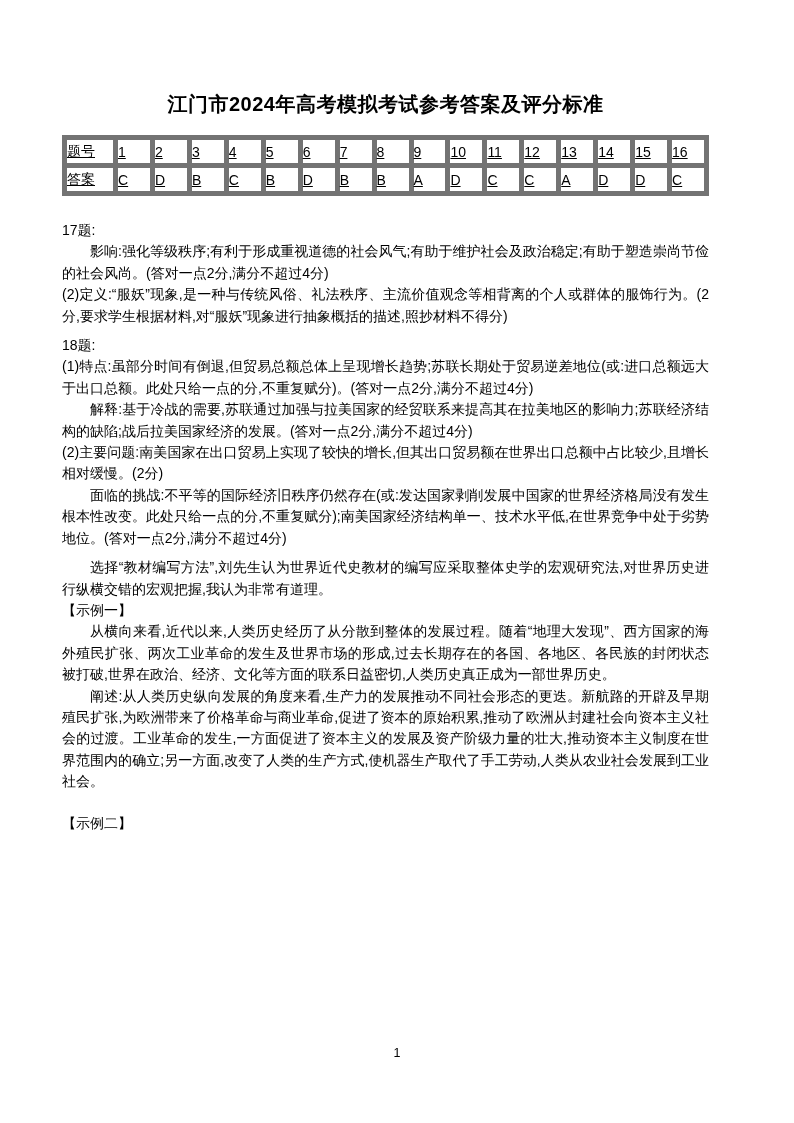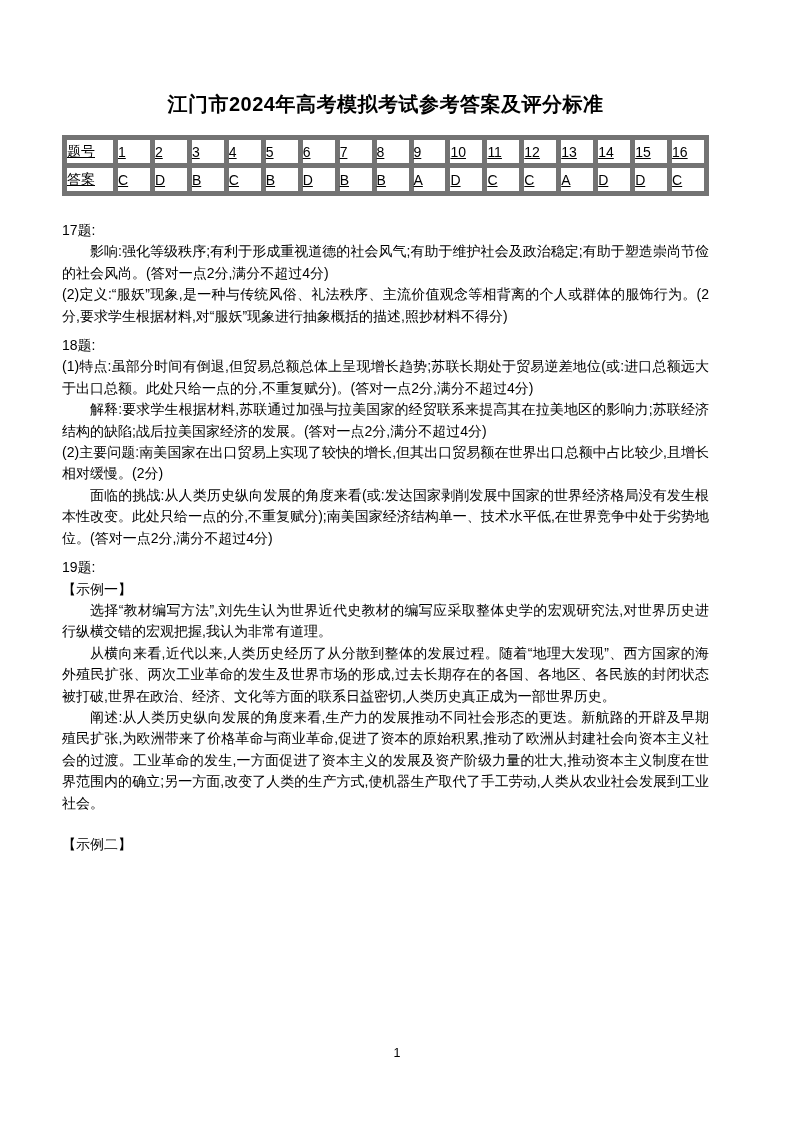--- a/index.html
+++ b/index.html
@@ -121,29 +121,28 @@
 
   <div class="section first">
     <p class="line">17题:</p>
     <p class="line indent">影响:强化等级秩序;有利于形成重视道德的社会风气;有助于维护社会及政治稳定;有助于塑造崇尚节俭的社会风尚。(答对一点2分,满分不超过4分)</p>
     <p class="line">(2)定义:“服妖”现象,是一种与传统风俗、礼法秩序、主流价值观念等相背离的个人或群体的服饰行为。(2分,要求学生根据材料,对“服妖”现象进行抽象概括的描述,照抄材料不得分)</p>
   </div>
 
   <div class="section">
     <p class="line">18题:</p>
     <p class="line">(1)特点:虽部分时间有倒退,但贸易总额总体上呈现增长趋势;苏联长期处于贸易逆差地位(或:进口总额远大于出口总额。此处只给一点的分,不重复赋分)。(答对一点2分,满分不超过4分)</p>
-    <p class="line indent">解释:要求学生根据材料,苏联通过加强与拉美国家的经贸联系来提高其在拉美地区的影响力;苏联经济结构的缺陷;战后拉美国家经济的发展。(答对一点2分,满分不超过4分)</p>
+    <p class="line indent">解释:基于冷战的需要,苏联通过加强与拉美国家的经贸联系来提高其在拉美地区的影响力;苏联经济结构的缺陷;战后拉美国家经济的发展。(答对一点2分,满分不超过4分)</p>
     <p class="line">(2)主要问题:南美国家在出口贸易上实现了较快的增长,但其出口贸易额在世界出口总额中占比较少,且增长相对缓慢。(2分)</p>
-    <p class="line indent">面临的挑战:从人类历史纵向发展的角度来看(或:发达国家剥削发展中国家的世界经济格局没有发生根本性改变。此处只给一点的分,不重复赋分);南美国家经济结构单一、技术水平低,在世界竞争中处于劣势地位。(答对一点2分,满分不超过4分)</p>
+    <p class="line indent">面临的挑战:不平等的国际经济旧秩序仍然存在(或:发达国家剥削发展中国家的世界经济格局没有发生根本性改变。此处只给一点的分,不重复赋分);南美国家经济结构单一、技术水平低,在世界竞争中处于劣势地位。(答对一点2分,满分不超过4分)</p>
   </div>
 
   <div class="section">
-    <p class="line">19题:</p>
+    <p class="line indent">选择“教材编写方法”,刘先生认为世界近代史教材的编写应采取整体史学的宏观研究法,对世界历史进行纵横交错的宏观把握,我认为非常有道理。</p>
     <p class="line">【示例一】</p>
-    <p class="line indent">选择“教材编写方法”,刘先生认为世界近代史教材的编写应采取整体史学的宏观研究法,对世界历史进行纵横交错的宏观把握,我认为非常有道理。</p>
     <p class="line indent">从横向来看,近代以来,人类历史经历了从分散到整体的发展过程。随着“地理大发现”、西方国家的海外殖民扩张、两次工业革命的发生及世界市场的形成,过去长期存在的各国、各地区、各民族的封闭状态被打破,世界在政治、经济、文化等方面的联系日益密切,人类历史真正成为一部世界历史。</p>
     <p class="line indent">阐述:从人类历史纵向发展的角度来看,生产力的发展推动不同社会形态的更迭。新航路的开辟及早期殖民扩张,为欧洲带来了价格革命与商业革命,促进了资本的原始积累,推动了欧洲从封建社会向资本主义社会的过渡。工业革命的发生,一方面促进了资本主义的发展及资产阶级力量的壮大,推动资本主义制度在世界范围内的确立;另一方面,改变了人类的生产方式,使机器生产取代了手工劳动,人类从农业社会发展到工业社会。</p>
   </div>
 
   <div class="example2-block">
     <p class="line">【示例二】</p>
   </div>
 
   <div class="page-number">1</div>
 

